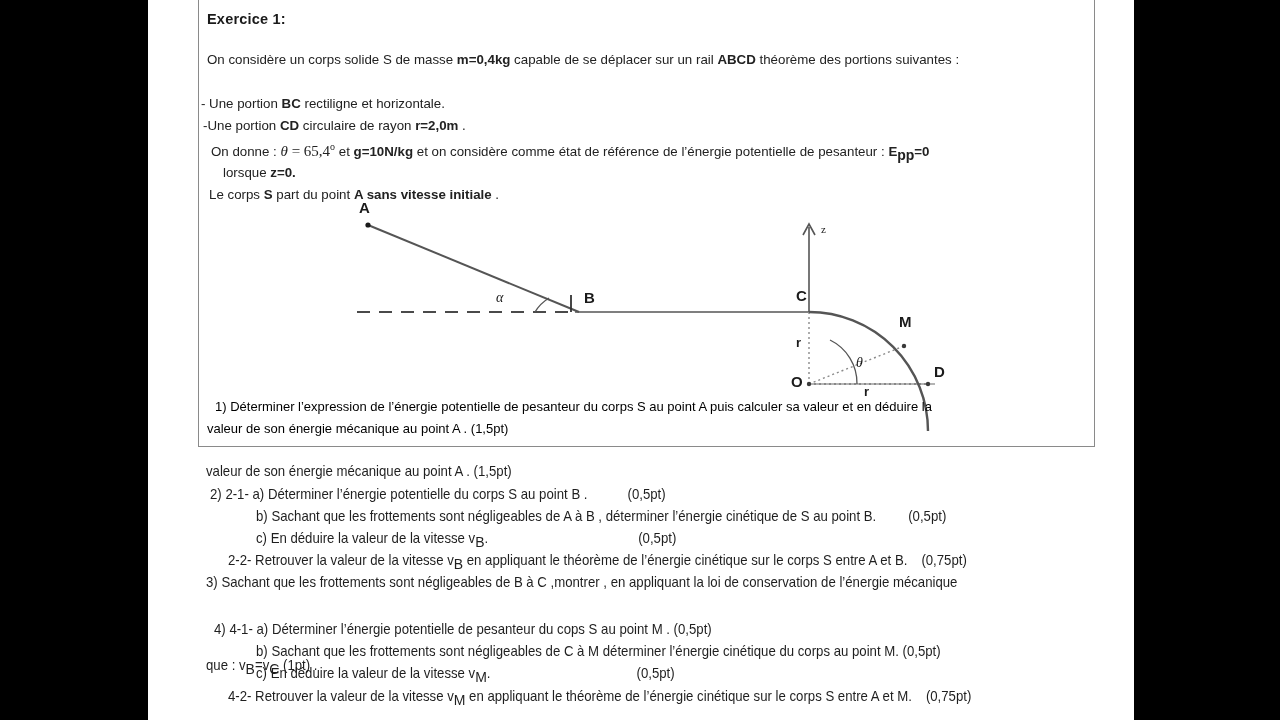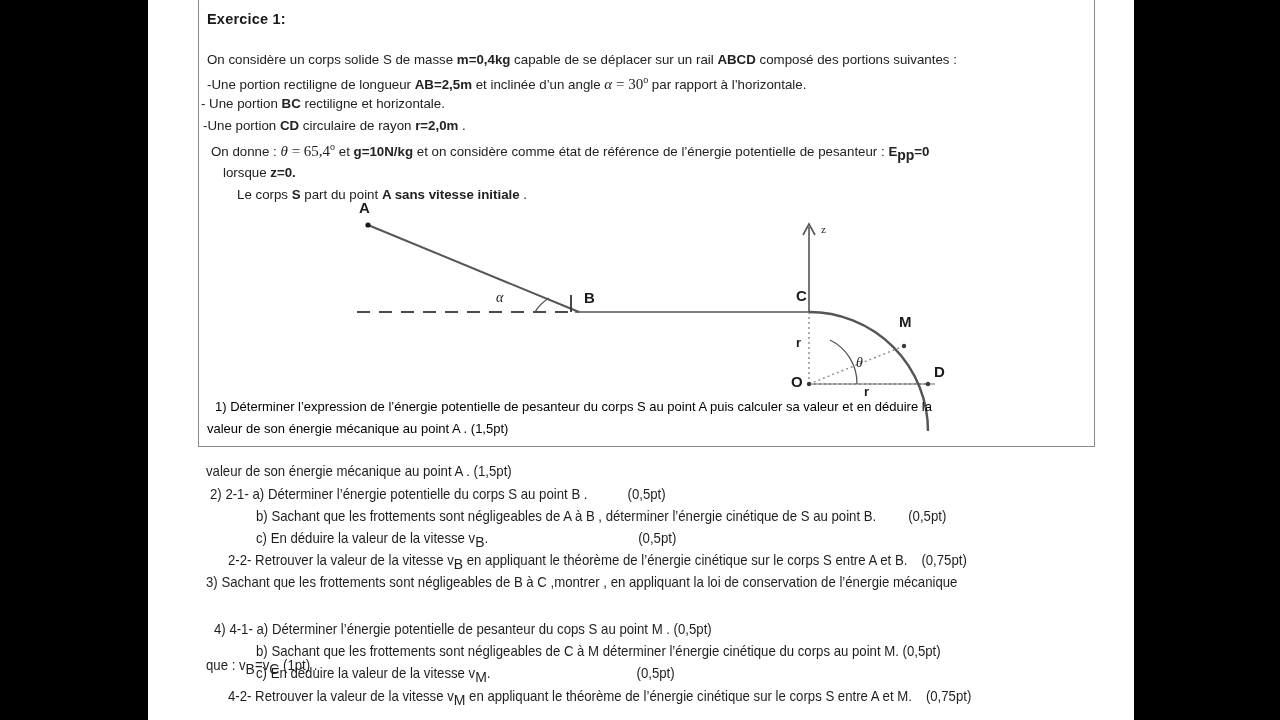--- a/index.html
+++ b/index.html
@@ -156,44 +156,41 @@
   <div class="bar-right"></div>
 
   <div class="page">
 
     <div class="framed">
       <div class="inner">
 
         <div class="exo-title">Exercice 1:</div>
 
         <div class="stmt" style="top:53px;">
-          <span>On considère un corps solide S de masse </span><b>m=0,4kg</b><span> capable de se déplacer sur un rail </span><b>ABCD</b><span> composé des portions suivantes :</span>
-        </div>
-
-        <div class="stmt" style="top:75px;">
-          <span> -Une portion rectiligne de longueur </span><b>AB=2,5m</b><span> et inclinée d’un angle </span><span class="math"><span>α</span><span class="num"> = 30</span><span class="deg">o</span></span><span> par rapport à l’horizontale.</span>
-        </div>
+          <span>On considère un corps solide S de masse </span><b>m=0,4kg</b><span> capable de se déplacer sur un rail </span><b>ABCD</b><span> théorème des portions suivantes :</span>
+        </div>
+
 
         <div class="stmt" style="top:97px; left:2px;">
           <span>- Une portion </span><b>BC</b><span> rectiligne et horizontale.</span>
         </div>
 
         <div class="stmt" style="top:119px; left:4px;">
           <span>-Une portion </span><b>CD</b><span> circulaire de rayon </span><b>r=2,0m</b><span> .</span>
         </div>
 
         <div class="stmt" style="top:142px; left:12px;">
           <span>On donne :   </span><span class="math"><span>θ</span><span class="num"> = 65,4</span><span class="deg">o</span></span><span> et </span><b>g=10N/kg</b><span>  et on considère comme état de référence de l’énergie potentielle de pesanteur : </span><b><span>E</span><sub>pp</sub><span>=0</span></b>
         </div>
 
         <div class="stmt" style="top:166px; left:24px;">
           <span>lorsque </span><b>z=0.</b>
         </div>
 
-        <div class="stmt" style="top:188px; left:10px;margin-left:28px;">
+        <div class="stmt" style="top:188px; left:10px;">
           <span>Le corps </span><b>S</b><span> part du point </span><b>A sans vitesse initiale</b><span> .</span>
         </div>
 
         <div class="figure">
           <svg width="897" height="449" viewBox="0 0 897 449">
 
             <line x1="169" y1="226" x2="380" y2="313" stroke="#555555" stroke-width="2"></line>
 
             <circle cx="169" cy="226" r="2.6" fill="#1a1a1a"></circle>
 

